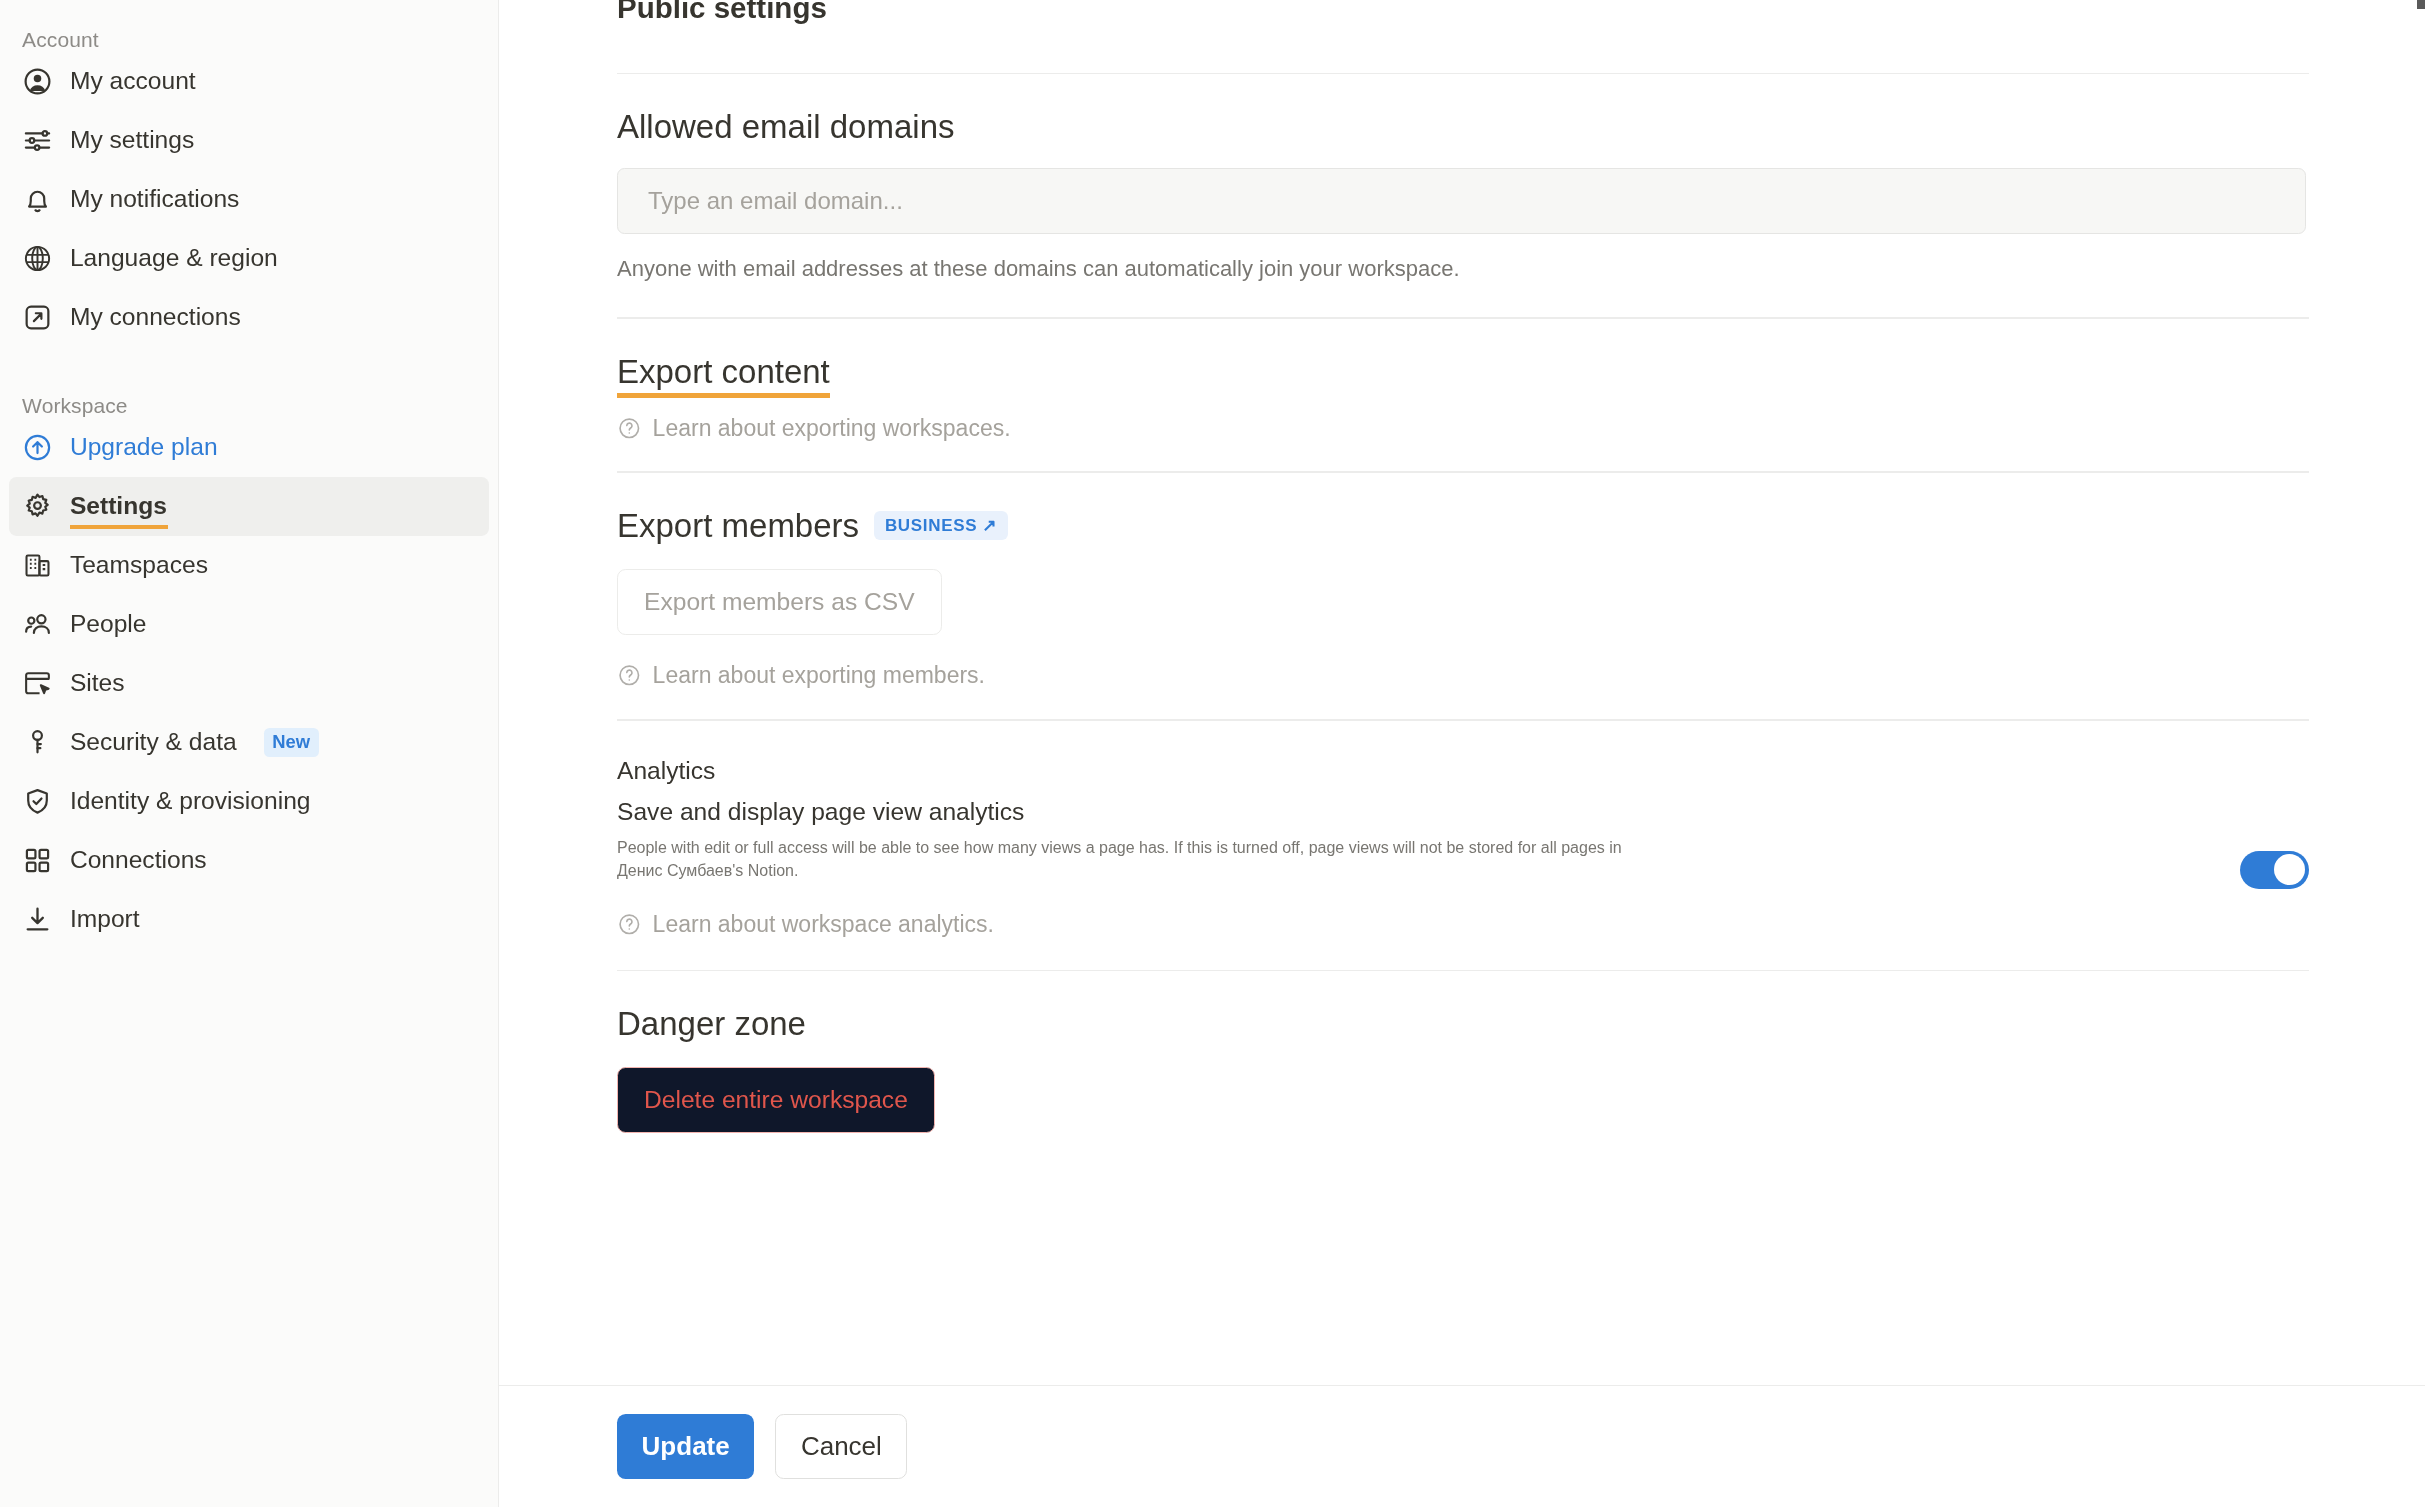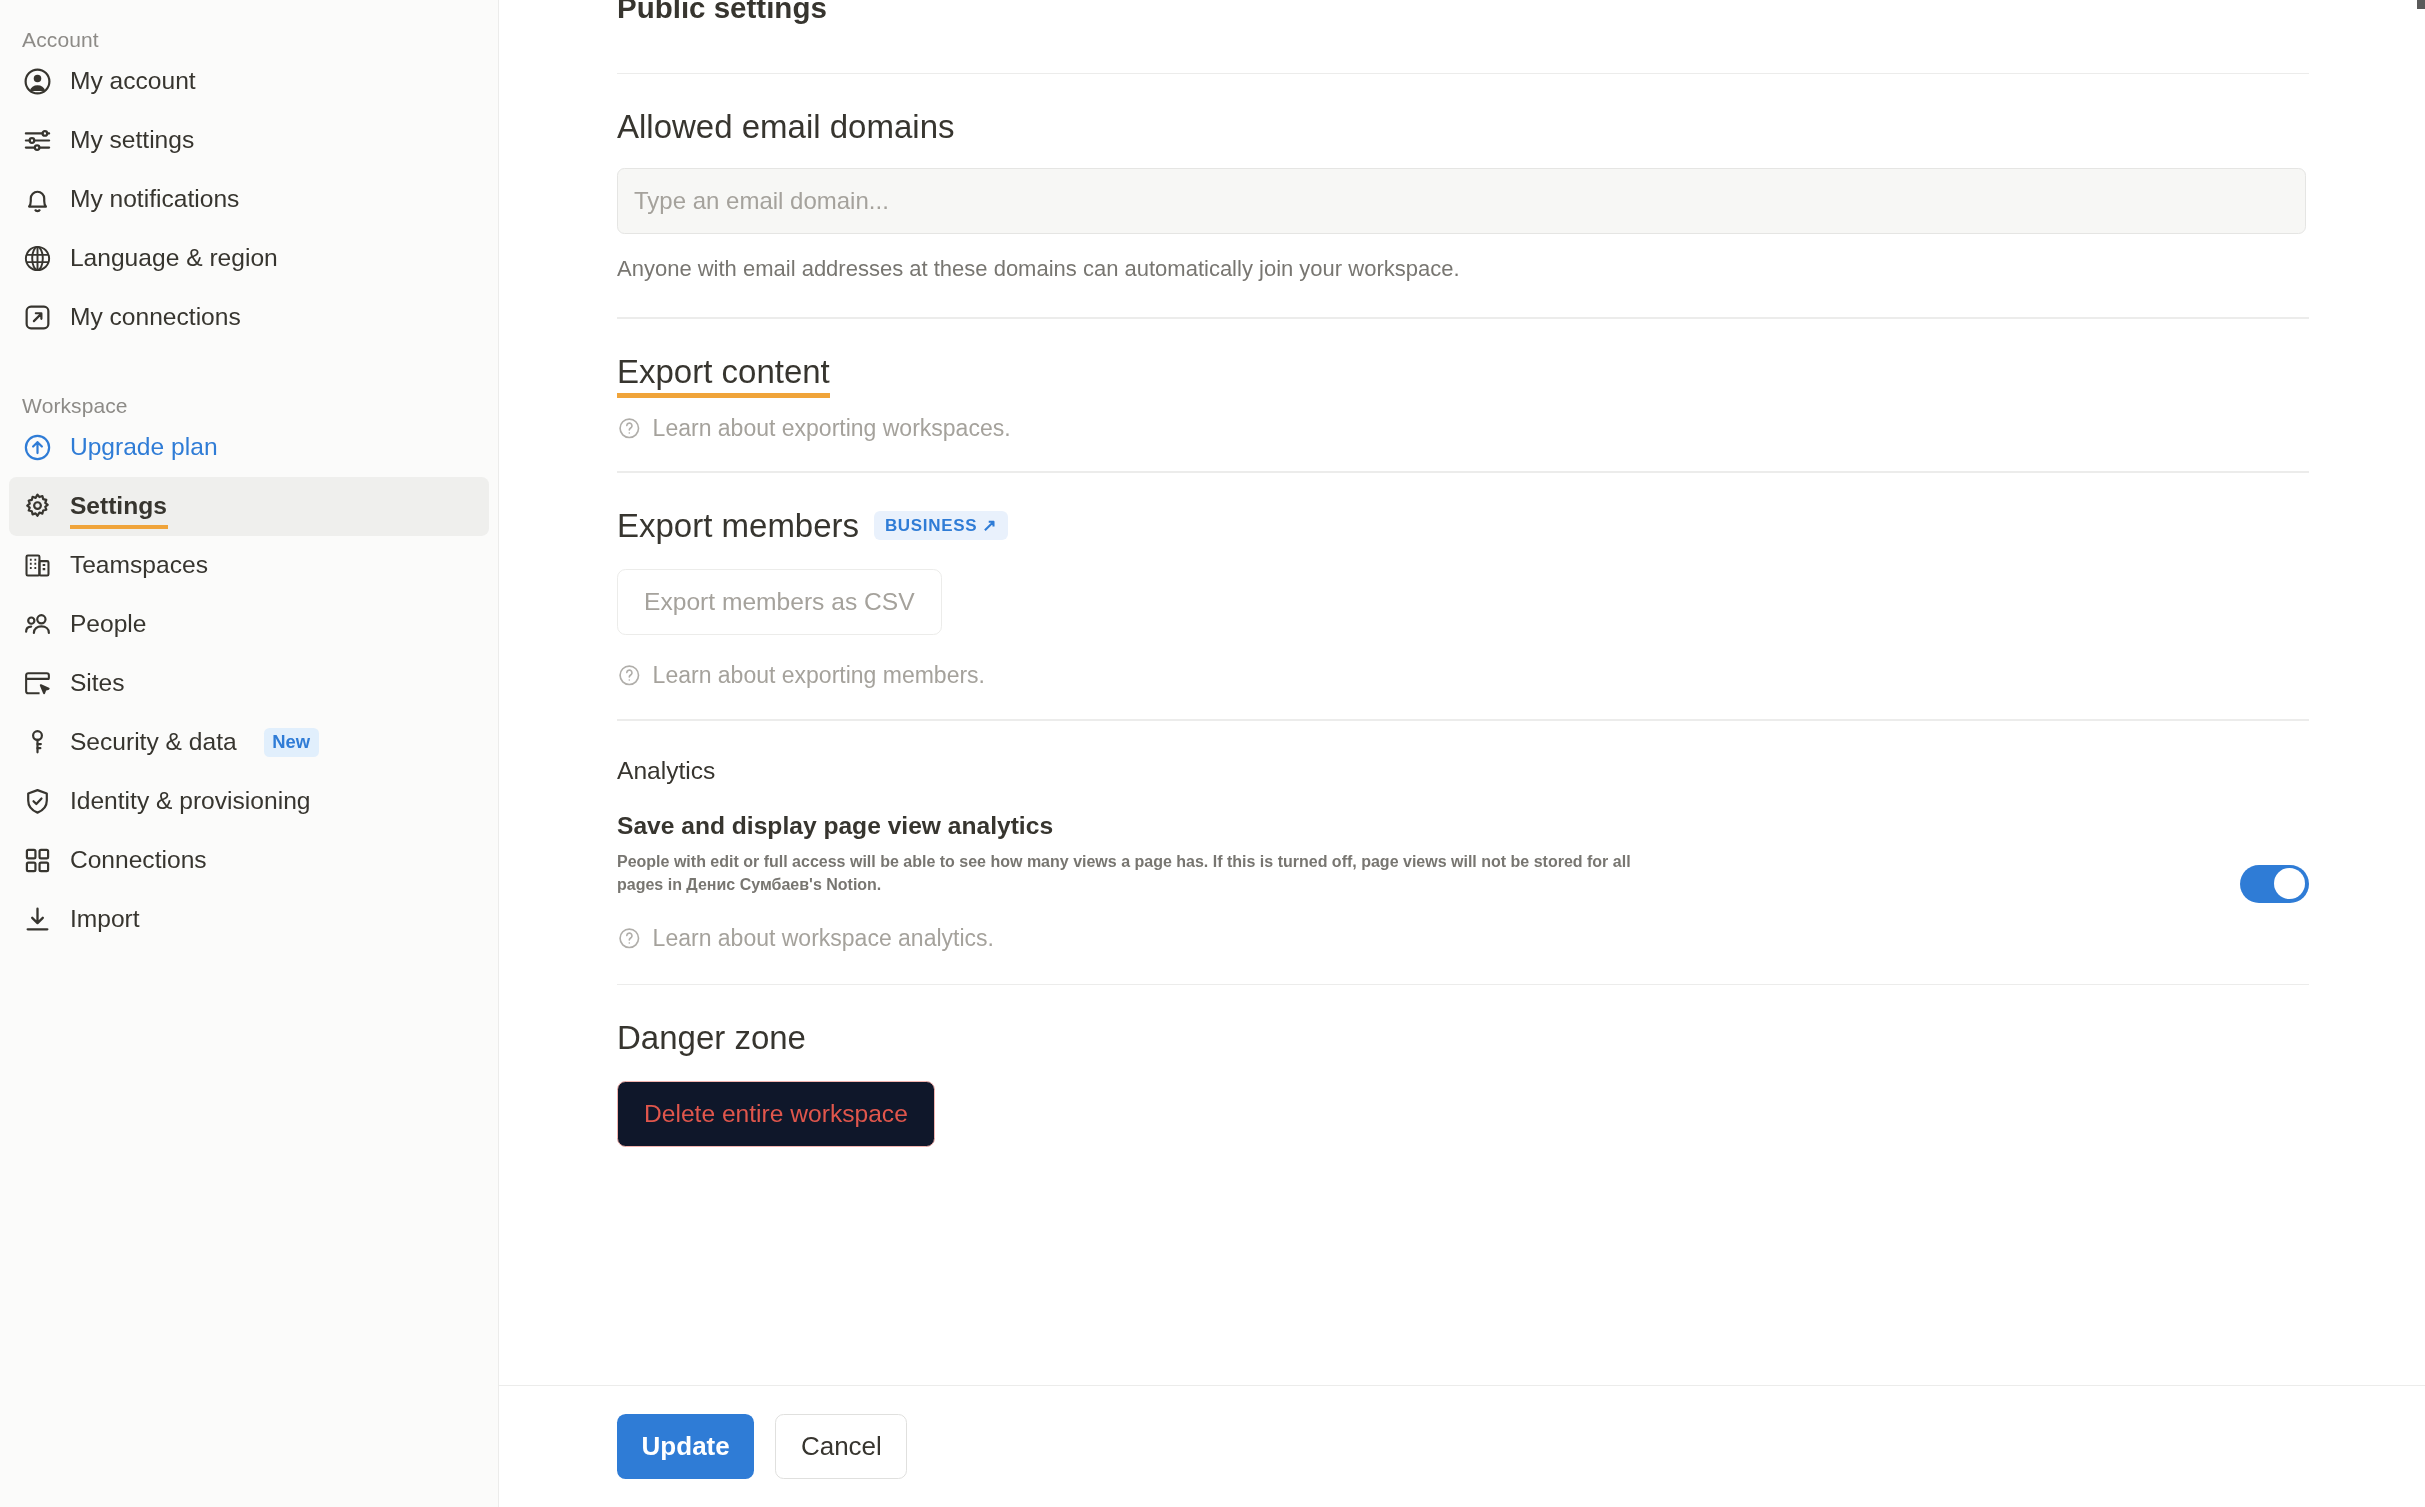--- a/index.html
+++ b/index.html
@@ -124,21 +124,21 @@
 
   .text-input {
     margin-top: 25px;
     height: 66px;
     width: 1689px;
     background: #f7f7f5;
     border: 1.8px solid #e5e5e3;
     border-radius: 7.4px;
     display: flex;
     align-items: center;
-    padding: 0 16px;
+    padding: 0 30px;
   }
   .text-input .ph {
     font-size: 24px;
     color: #a5a29c;
   }
   .helper {
     margin-top: 20px;
     font-size: 22px;
     color: #787671;
     line-height: 1.35;
@@ -528,21 +528,21 @@
               </svg>
           </span>
           <span class="txt">Learn about exporting members.</span>
         </div>
       </section>
 
       <div class="hr" style="margin-top:31px;"></div>
 
       <section class="section" style="padding-top:36px;">
         <div class="analytics-head">Analytics</div>
-        <div class="toggle-row" style="margin-top:26px;font-weight:bold;">
+        <div class="toggle-row" style="margin-top:12px;">
           <div class="toggle-left">
             <div class="sub-title">Save and display page view analytics</div>
             <div class="sub-desc">People with edit or full access will be able to see how many views a page has. If this is turned off, page views will not be stored for all pages in Денис Сумбаев's Notion.</div>
           </div>
           <div class="toggle">
             <span class="knob"></span>
           </div>
         </div>
         <div class="learn-row" style="margin-top:23.4px;">
           <span class="q">

